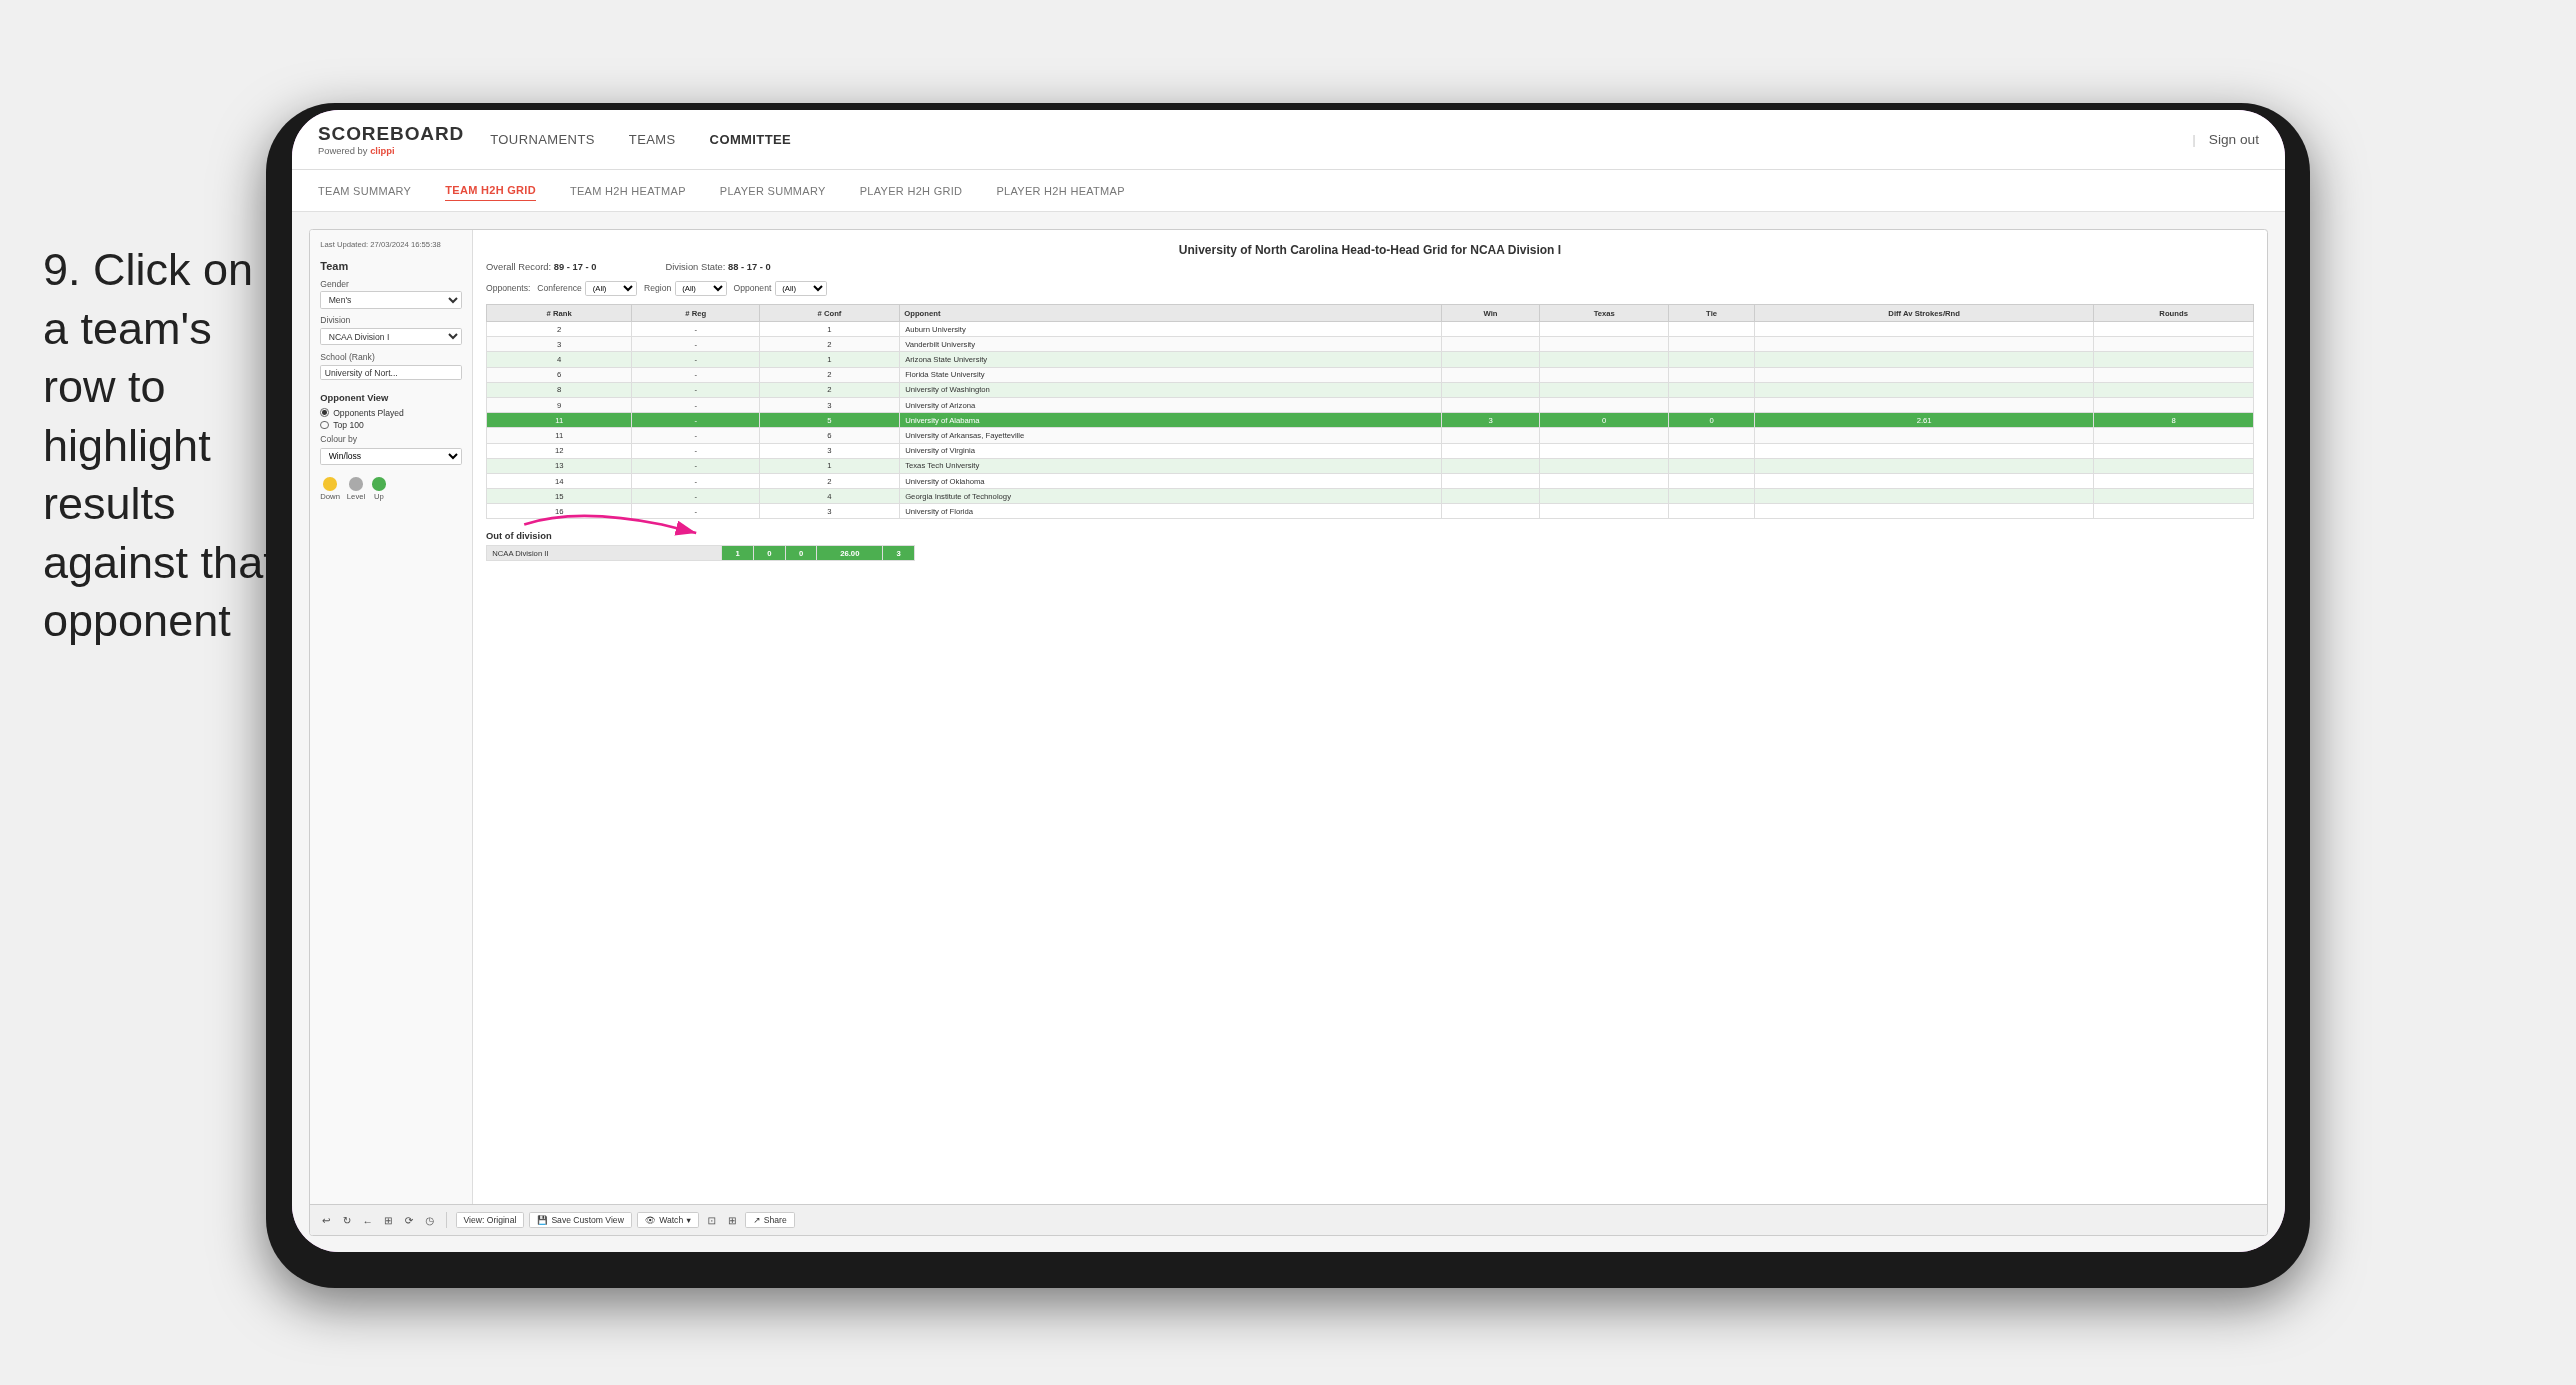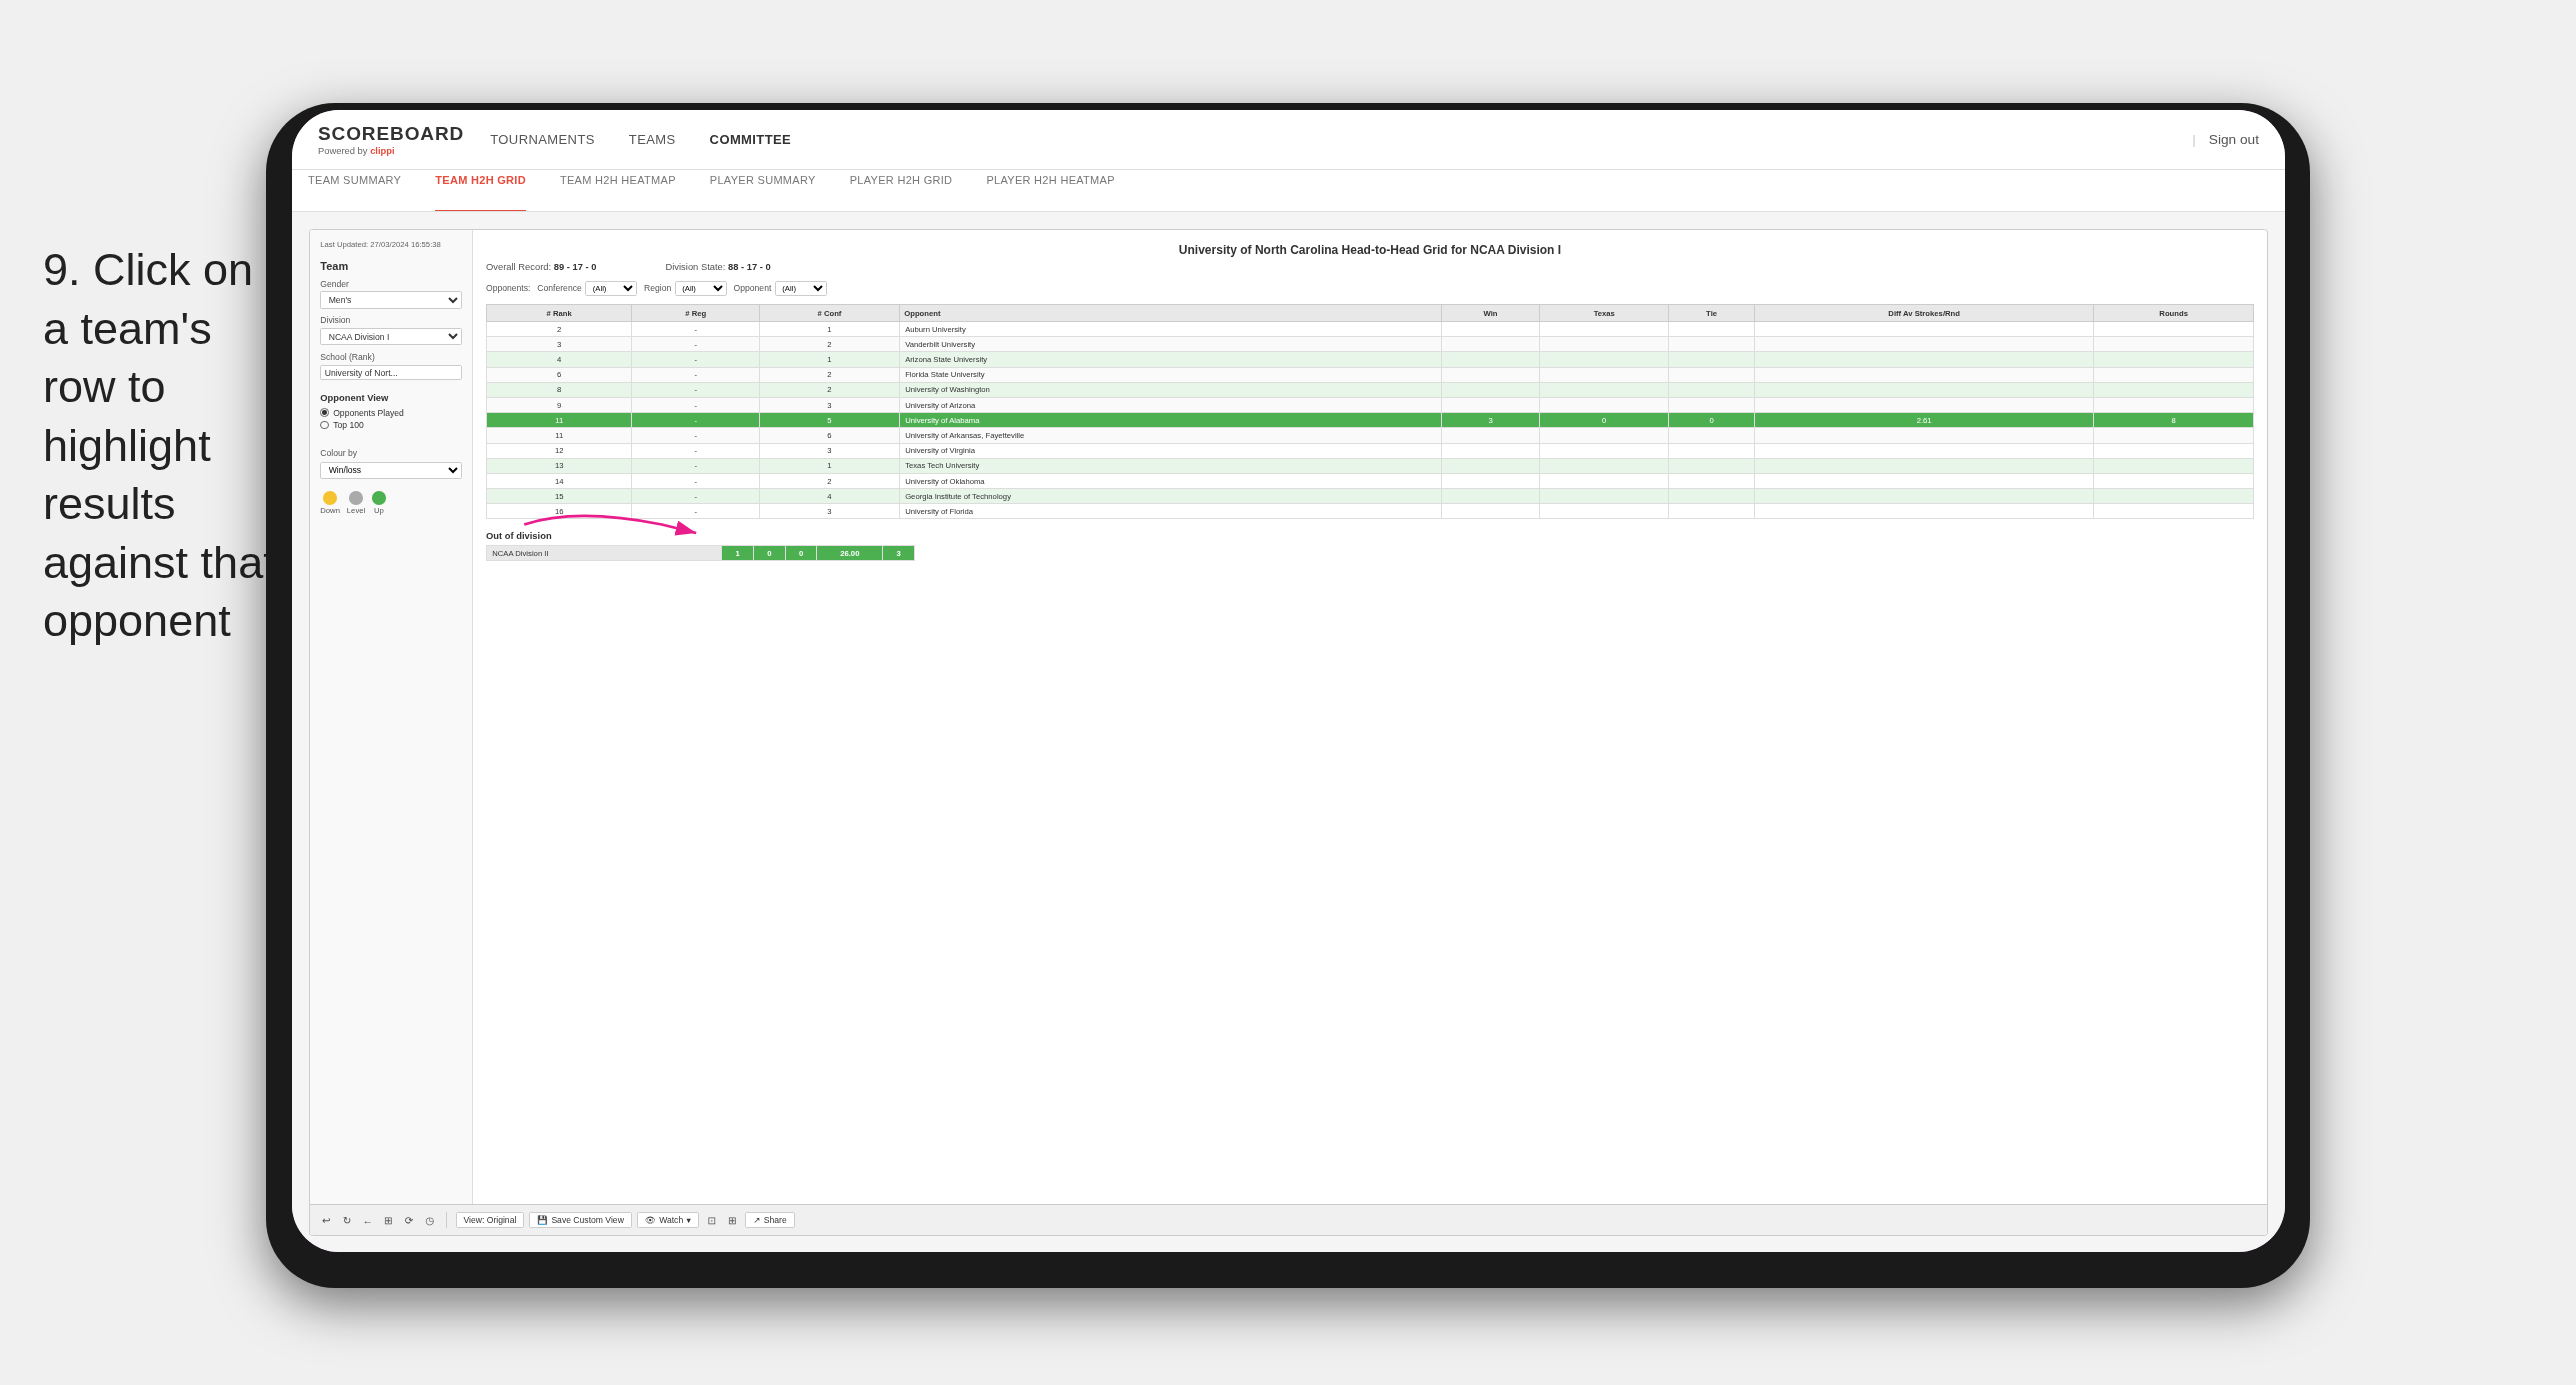--- a/index.html
+++ b/index.html
@@ -107,21 +107,22 @@
       cursor: pointer;
     }
 
     
     .sub-nav {
       width: 100%;
       height: 42px;
       background: #fff;
       border-bottom: 1.7px solid #e0e0e0;
       display: flex;
-      padding: 0 16px;
+      align-items: center;
+      padding: 0 26px;
       gap: 34px;
     }
 
     .sub-nav-item {
       font-size: 11px;
       color: #777;
       cursor: pointer;
       padding: 4.3px 0;
       font-weight: 500;
       letter-spacing: 0.3px;
@@ -241,21 +242,21 @@
       content: '';
       width: 4.3px;
       height: 4.3px;
       border-radius: 50%;
       background: #333;
     }
 
     .colour-by-title {
       font-size: 8.6px;
       color: #555;
-      margin-top: 18px;
+      margin-top: 4px;
       margin-bottom: 3.4px;
     }
 
     .colour-select {
       width: 100%;
       font-size: 8.6px;
       padding: 1.7px 3.4px;
       border: 0.9px solid #ccc;
       background: #fff;
       border-radius: 1.7px;

